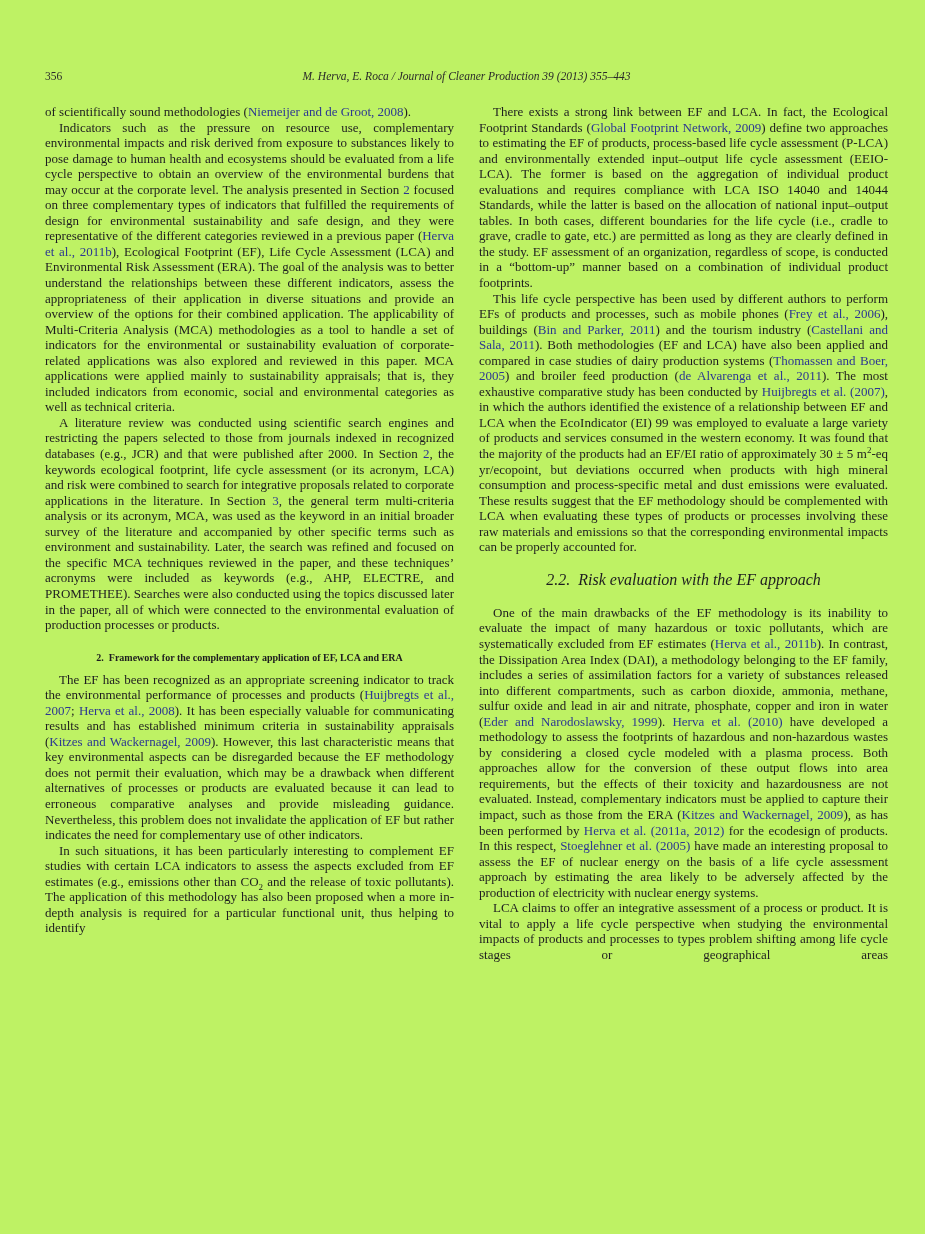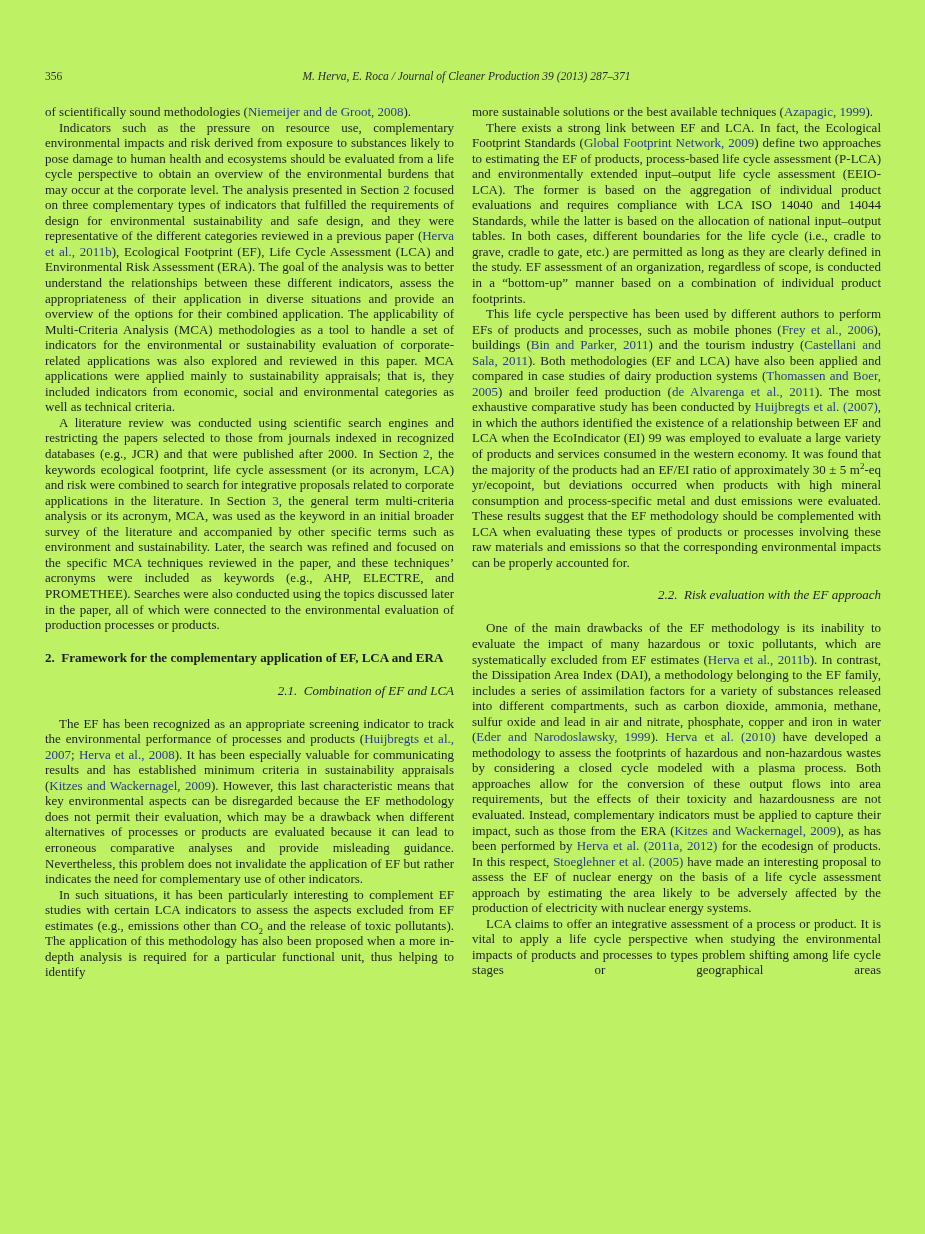--- a/index.html
+++ b/index.html
@@ -29,78 +29,76 @@
     left: 0; top: 0;
     font-style: normal;
   }
   .pagehead .runhead {
     display: block;
     text-align: center;
     font-style: italic;
   }
   .columns {
     display: flex;
-    gap: 18px;
+    gap: 25px;
     margin-top: 18px;
   }
   .col {
     width: 409px;
     font-size: 13px;
     line-height: 15.55px;
     text-align: justify;
   }
   .col p {
     margin: 0;
     text-indent: 14px;
   }
   .col p.noindent { text-indent: 0; }
   .col p.justify-last { text-align-last: justify; }
   .col h2 {
-    font-size: 13px;
+    font-size: 10px;
     font-weight: bold;
     margin: 17px 0 6px 0;
-    text-align: left;
+    text-align: center;
     line-height: 16px;
   }
   .col h3 {
-    font-size: 13px;
+    font-size: 16px;
     font-weight: normal;
     font-style: italic;
     margin: 17px 0 17px 0;
-    text-align: right;
+    text-align: center;
     line-height: 16px;
   }
   a.cite {
     color: #2c3792;
     text-decoration: none;
     cursor: pointer;
   }
   sub, sup { font-size: 9px; line-height: 0; }
 </style>
 </head>
 <body>
 
 <div class="page">
   <div class="content">
     <div class="pagehead">
       <span class="pagenum">356</span>
-      <span class="runhead">M. Herva, E. Roca / Journal of Cleaner Production 39 (2013) 287–371</span>
+      <span class="runhead">M. Herva, E. Roca / Journal of Cleaner Production 39 (2013) 355–443</span>
     </div>
     <div class="columns">
       <div class="col">
           <p class="noindent"><span>of scientifically sound methodologies (</span><a class="cite" href="#">Niemeijer and de Groot, 2008</a><span>).</span></p>
           <p><span>Indicators such as the pressure on resource use, complementary environmental impacts and risk derived from exposure to substances likely to pose damage to human health and ecosystems should be evaluated from a life cycle perspective to obtain an overview of the environmental burdens that may occur at the corporate level. The analysis presented in Section </span><a class="cite" href="#">2</a><span> focused on three complementary types of indicators that fulfilled the requirements of design for environmental sustainability and safe design, and they were representative of the different categories reviewed in a previous paper (</span><a class="cite" href="#">Herva et al., 2011b</a><span>), Ecological Footprint (EF), Life Cycle Assessment (LCA) and Environmental Risk Assessment (ERA). The goal of the analysis was to better understand the relationships between these different indicators, assess the appropriateness of their application in diverse situations and provide an overview of the options for their combined application. The applicability of Multi-Criteria Analysis (MCA) methodologies as a tool to handle a set of indicators for the environmental or sustainability evaluation of corporate-related applications was also explored and reviewed in this paper. MCA applications were applied mainly to sustainability appraisals; that is, they included indicators from economic, social and environmental categories as well as technical criteria.</span></p>
           <p><span>A literature review was conducted using scientific search engines and restricting the papers selected to those from journals indexed in recognized databases (e.g., JCR) and that were published after 2000. In Section </span><a class="cite" href="#">2</a><span>, the keywords ecological footprint, life cycle assessment (or its acronym, LCA) and risk were combined to search for integrative proposals related to corporate applications in the literature. In Section </span><a class="cite" href="#">3</a><span>, the general term multi-criteria analysis or its acronym, MCA, was used as the keyword in an initial broader survey of the literature and accompanied by other specific terms such as environment and sustainability. Later, the search was refined and focused on the specific MCA techniques reviewed in the paper, and these techniques’ acronyms were included as keywords (e.g., AHP, ELECTRE, and PROMETHEE). Searches were also conducted using the topics discussed later in the paper, all of which were connected to the environmental evaluation of production processes or products.</span></p>
           <h2>2. Framework for the complementary application of EF, LCA and ERA</h2>
-          <h3>2.1. Combination of EF and LCA</h3>
           <p><span>The EF has been recognized as an appropriate screening indicator to track the environmental performance of processes and products (</span><a class="cite" href="#">Huijbregts et al., 2007</a><span>; </span><a class="cite" href="#">Herva et al., 2008</a><span>). It has been especially valuable for communicating results and has established minimum criteria in sustainability appraisals (</span><a class="cite" href="#">Kitzes and Wackernagel, 2009</a><span>). However, this last characteristic means that key environmental aspects can be disregarded because the EF methodology does not permit their evaluation, which may be a drawback when different alternatives of processes or products are evaluated because it can lead to erroneous comparative analyses and provide misleading guidance. Nevertheless, this problem does not invalidate the application of EF but rather indicates the need for complementary use of other indicators.</span></p>
           <p class="justify-last"><span>In such situations, it has been particularly interesting to complement EF studies with certain LCA indicators to assess the aspects excluded from EF estimates (e.g., emissions other than CO</span><sub>2</sub><span> and the release of toxic pollutants). The application of this methodology has also been proposed when a more in-depth analysis is required for a particular functional unit, thus helping to identify</span></p>
         </div>
       <div class="col">
-          <p class="noindent"><span>more sustainable solutions or the best available techniques (</span><a class="cite" href="#">Azapagic, 1999</a><span>).</span></p>
           <p><span>There exists a strong link between EF and LCA. In fact, the Ecological Footprint Standards (</span><a class="cite" href="#">Global Footprint Network, 2009</a><span>) define two approaches to estimating the EF of products, process-based life cycle assessment (P-LCA) and environmentally extended input–output life cycle assessment (EEIO-LCA). The former is based on the aggregation of individual product evaluations and requires compliance with LCA ISO 14040 and 14044 Standards, while the latter is based on the allocation of national input–output tables. In both cases, different boundaries for the life cycle (i.e., cradle to grave, cradle to gate, etc.) are permitted as long as they are clearly defined in the study. EF assessment of an organization, regardless of scope, is conducted in a “bottom-up” manner based on a combination of individual product footprints.</span></p>
           <p><span>This life cycle perspective has been used by different authors to perform EFs of products and processes, such as mobile phones (</span><a class="cite" href="#">Frey et al., 2006</a><span>), buildings (</span><a class="cite" href="#">Bin and Parker, 2011</a><span>) and the tourism industry (</span><a class="cite" href="#">Castellani and Sala, 2011</a><span>). Both methodologies (EF and LCA) have also been applied and compared in case studies of dairy production systems (</span><a class="cite" href="#">Thomassen and Boer, 2005</a><span>) and broiler feed production (</span><a class="cite" href="#">de Alvarenga et al., 2011</a><span>). The most exhaustive comparative study has been conducted by </span><a class="cite" href="#">Huijbregts et al. (2007)</a><span>, in which the authors identified the existence of a relationship between EF and LCA when the EcoIndicator (EI) 99 was employed to evaluate a large variety of products and services consumed in the western economy. It was found that the majority of the products had an EF/EI ratio of approximately 30 ± 5 m</span><sup>2</sup><span>-eq yr/ecopoint, but deviations occurred when products with high mineral consumption and process-specific metal and dust emissions were evaluated. These results suggest that the EF methodology should be complemented with LCA when evaluating these types of products or processes involving these raw materials and emissions so that the corresponding environmental impacts can be properly accounted for.</span></p>
           <h3>2.2. Risk evaluation with the EF approach</h3>
           <p><span>One of the main drawbacks of the EF methodology is its inability to evaluate the impact of many hazardous or toxic pollutants, which are systematically excluded from EF estimates (</span><a class="cite" href="#">Herva et al., 2011b</a><span>). In contrast, the Dissipation Area Index (DAI), a methodology belonging to the EF family, includes a series of assimilation factors for a variety of substances released into different compartments, such as carbon dioxide, ammonia, methane, sulfur oxide and lead in air and nitrate, phosphate, copper and iron in water (</span><a class="cite" href="#">Eder and Narodoslawsky, 1999</a><span>). </span><a class="cite" href="#">Herva et al. (2010)</a><span> have developed a methodology to assess the footprints of hazardous and non-hazardous wastes by considering a closed cycle modeled with a plasma process. Both approaches allow for the conversion of these output flows into area requirements, but the effects of their toxicity and hazardousness are not evaluated. Instead, complementary indicators must be applied to capture their impact, such as those from the ERA (</span><a class="cite" href="#">Kitzes and Wackernagel, 2009</a><span>), as has been performed by </span><a class="cite" href="#">Herva et al. (2011a, 2012)</a><span> for the ecodesign of products. In this respect, </span><a class="cite" href="#">Stoeglehner et al. (2005)</a><span> have made an interesting proposal to assess the EF of nuclear energy on the basis of a life cycle assessment approach by estimating the area likely to be adversely affected by the production of electricity with nuclear energy systems.</span></p>
           <p class="justify-last"><span>LCA claims to offer an integrative assessment of a process or product. It is vital to apply a life cycle perspective when studying the environmental impacts of products and processes to types problem shifting among life cycle stages or geographical areas</span></p>
         </div>
     </div>
   </div>
 </div>
 

